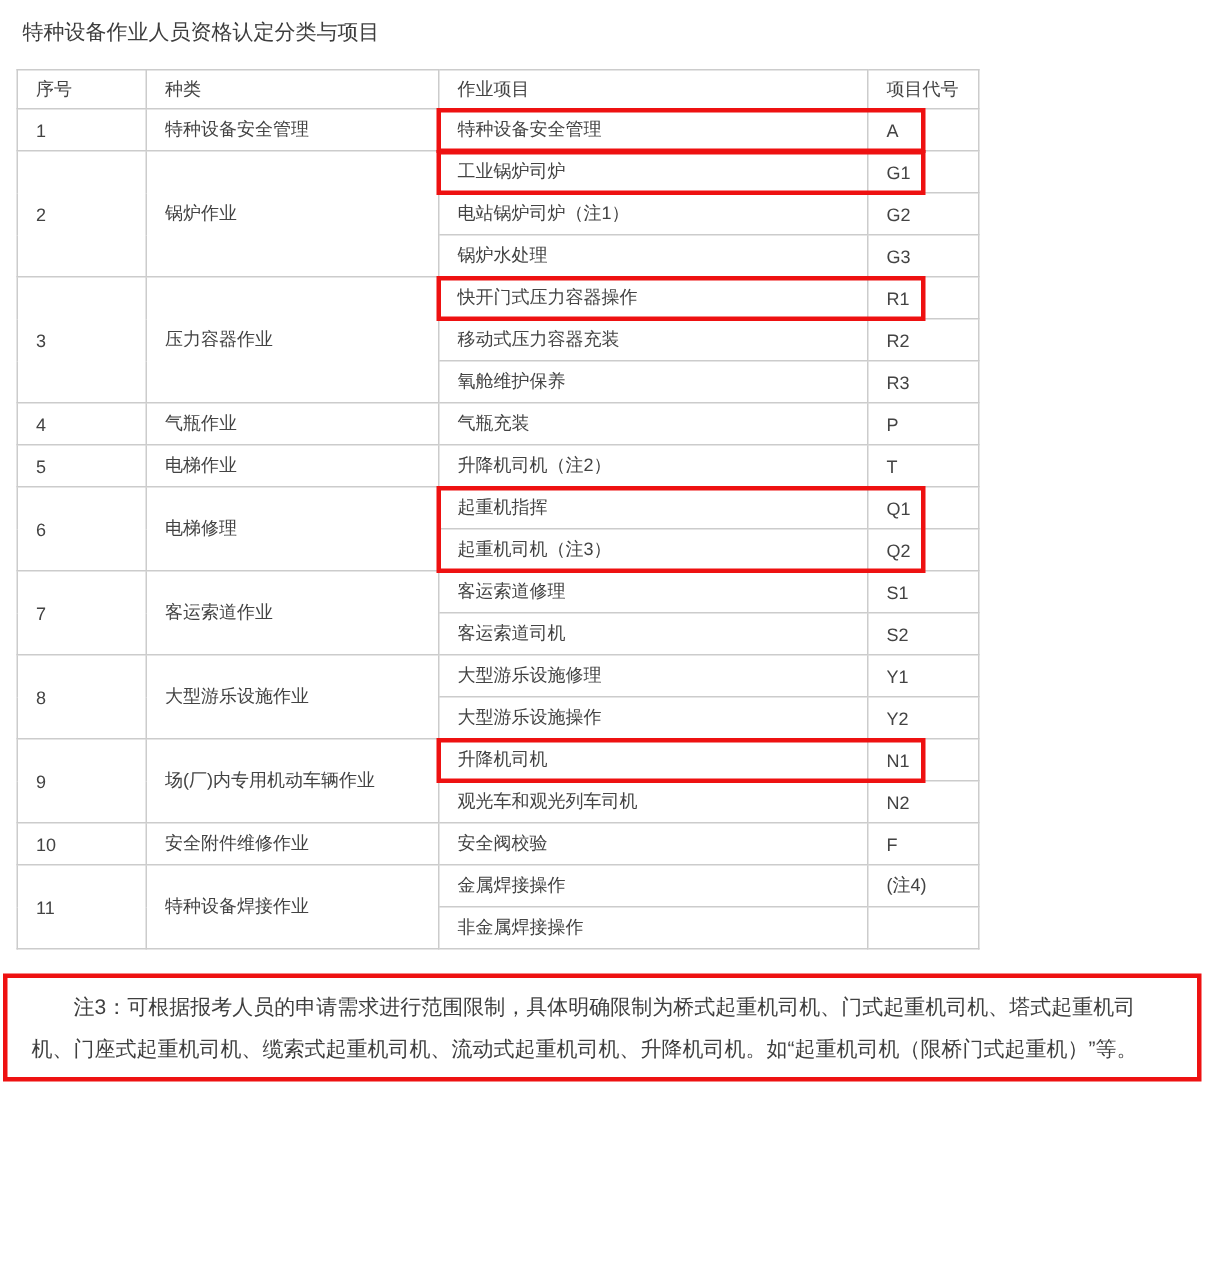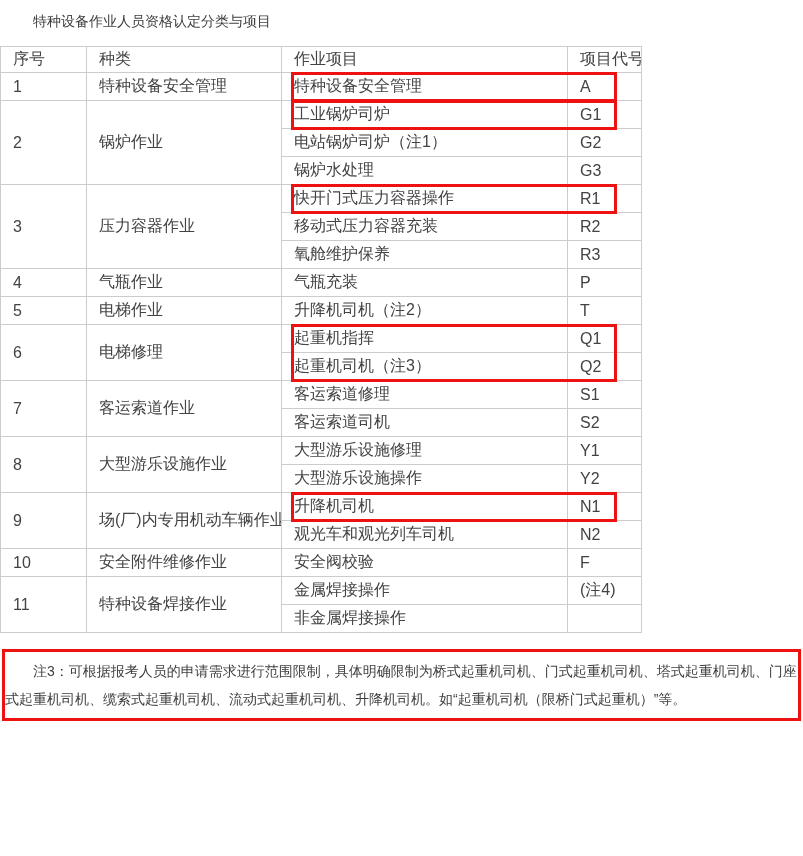--- a/index.html
+++ b/index.html
@@ -9,33 +9,34 @@
   }
   *{box-sizing:border-box;}
   html,body{margin:0;padding:0;background:#ffffff;}
   body{
     width:803px;height:856px;overflow:hidden;
     font-family:"Liberation Sans",sans-serif;
     color:var(--text);
   }
   .page{width:803px;}
   .doc-title{
-    margin:13px 0 0 33px;
+    margin:13px 0 0 15px;
     font-size:14px;
     color:#3d3d3d;
   }
   .table-wrap{
     position:relative;
     margin-top:15px;
   }
   table.qual{
     border-collapse:collapse;
     table-layout:fixed;
+    margin-left:11px;
     width:641px;
-    font-size:16px;
+    font-size:12px;
   }
   table.qual th, table.qual td{
     border:1px solid var(--table-border);
     font-weight:normal;
     text-align:left;
     padding:0 4px 0 12px;
     white-space:nowrap;
     overflow:hidden;
     color:var(--text);
     vertical-align:middle;
@@ -54,21 +55,21 @@
   }
   .note{
     margin:17px 0;
     line-height:28px;
     text-indent:28px;
     color:#3f3f3f;
   }
   .note-box{
     border:3px solid var(--highlight);
     margin:16px 0;
-    padding:5px 0;
+    padding:5px 16px;
   }
   .note-box .note{margin:0;}
 </style>
 </head>
 <body>
 
 <div class="page">
 
   <div class="doc-title">特种设备作业人员资格认定分类与项目</div>
 

